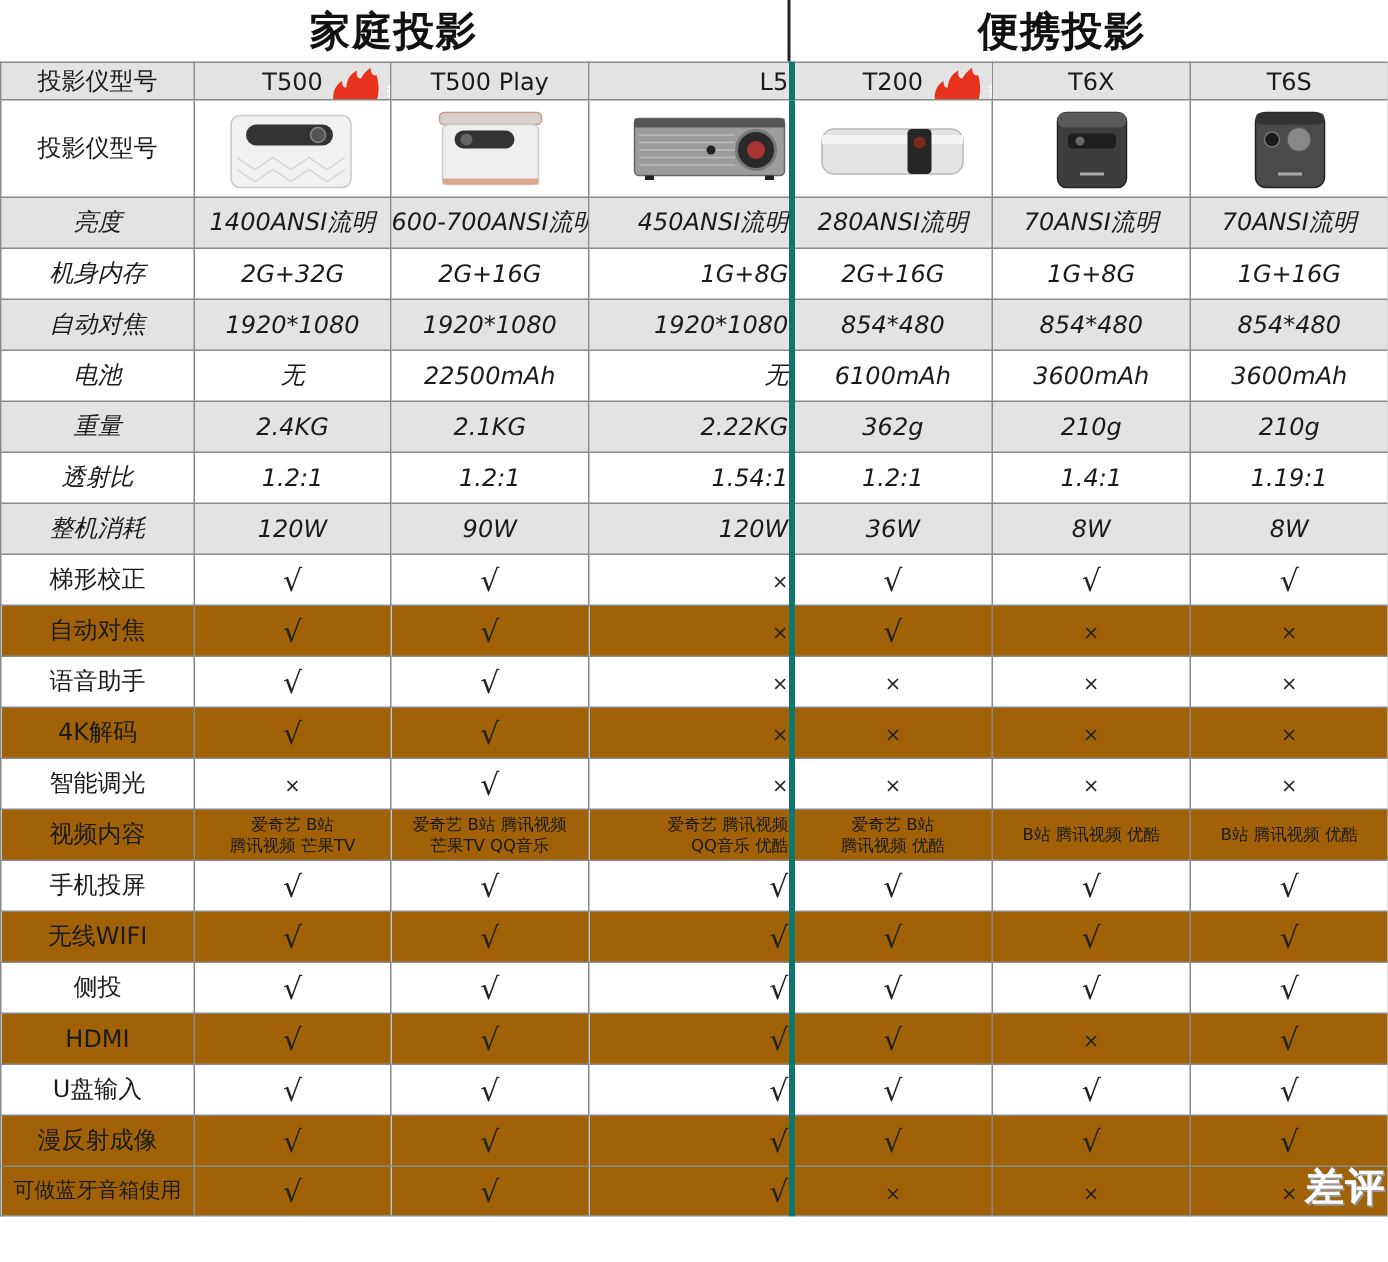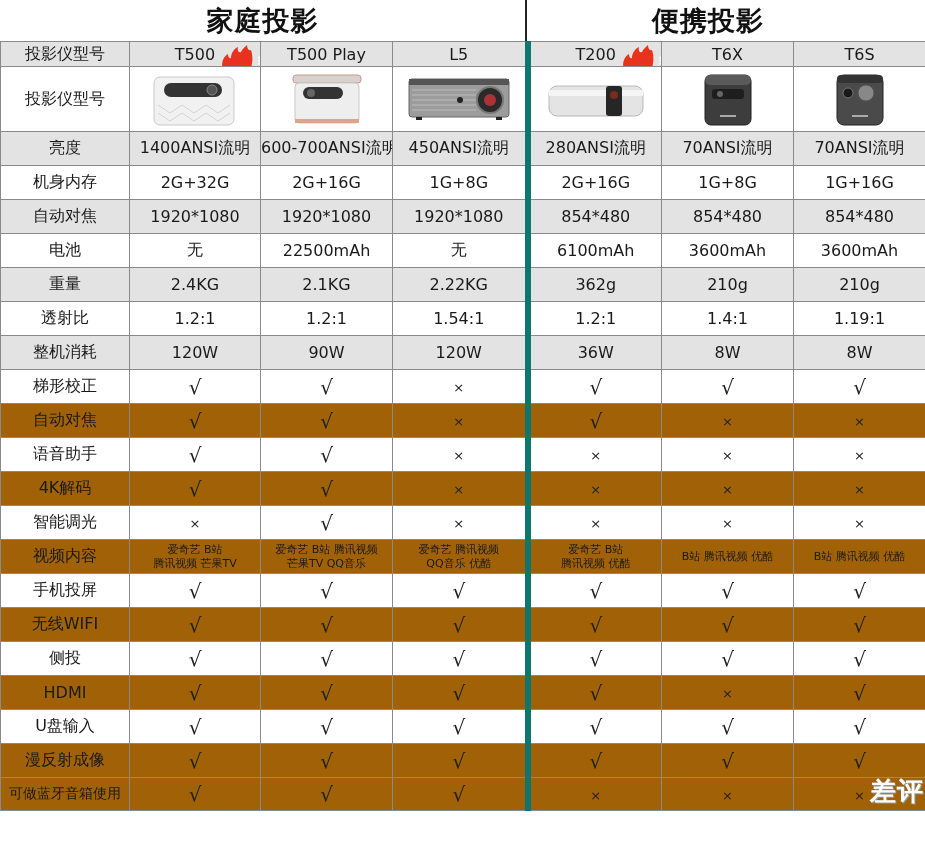--- a/index.html
+++ b/index.html
@@ -10,27 +10,27 @@
 
   .title-row { position: absolute; left: 0; top: 0; height: 41px; width: 925px; display: flex; }
   .title-cell { height: 41px; display: flex; align-items: center; justify-content: center;
     font-size: 27px; font-weight: bold; color: #111; letter-spacing: 1px; }
   .title-home { width: 527px; border-right: 2px solid #222; }
   .title-portable { width: 362px; }
 
   table.grid { position: absolute; left: 0; top: 41px; border-collapse: collapse; table-layout: fixed; width: 925px; }
   table.grid td { border: 1px solid #8a8a8a; text-align: center; vertical-align: middle; font-size: 16px;
     color: #1a1a1a; padding: 0; white-space: nowrap; overflow: hidden; }
-  table.grid td.sep { border-right: 6px solid #0f766e; }
+  table.grid td.sep { border-right: 4px solid #0f766e; text-align: right; }
   tr.gray td { background: #e3e3e3; }
   tr.white td { background: #ffffff; }
   tr.blue td { background: #a16207; }
   tr.model-row td { height: 25px; font-size: 16px; }
   tr.image-row td { height: 65px; background: #ffffff; }
-  tr.spec-row td { height: 34px; }
+  tr.spec-row td { height: 34px; font-style: italic; }
   tr.feat-row td { height: 34px; }
   tr.feat-row td.small { font-size: 11px; line-height: 14px; white-space: normal; }
   tr.last-row td { height: 33px; }
   td.label { font-size: 16px; }
   td.label.small-label { font-size: 14px; }
   .mark-yes { font-size: 20px; color: #222; font-family: "DejaVu Serif", serif; }
   .mark-no { font-size: 13px; color: #222; }
 
   .cell-rel { position: relative; }
   .badge { position: absolute; top: 2px; right: 6px; width: 34px; height: 30px; z-index: 5; }

